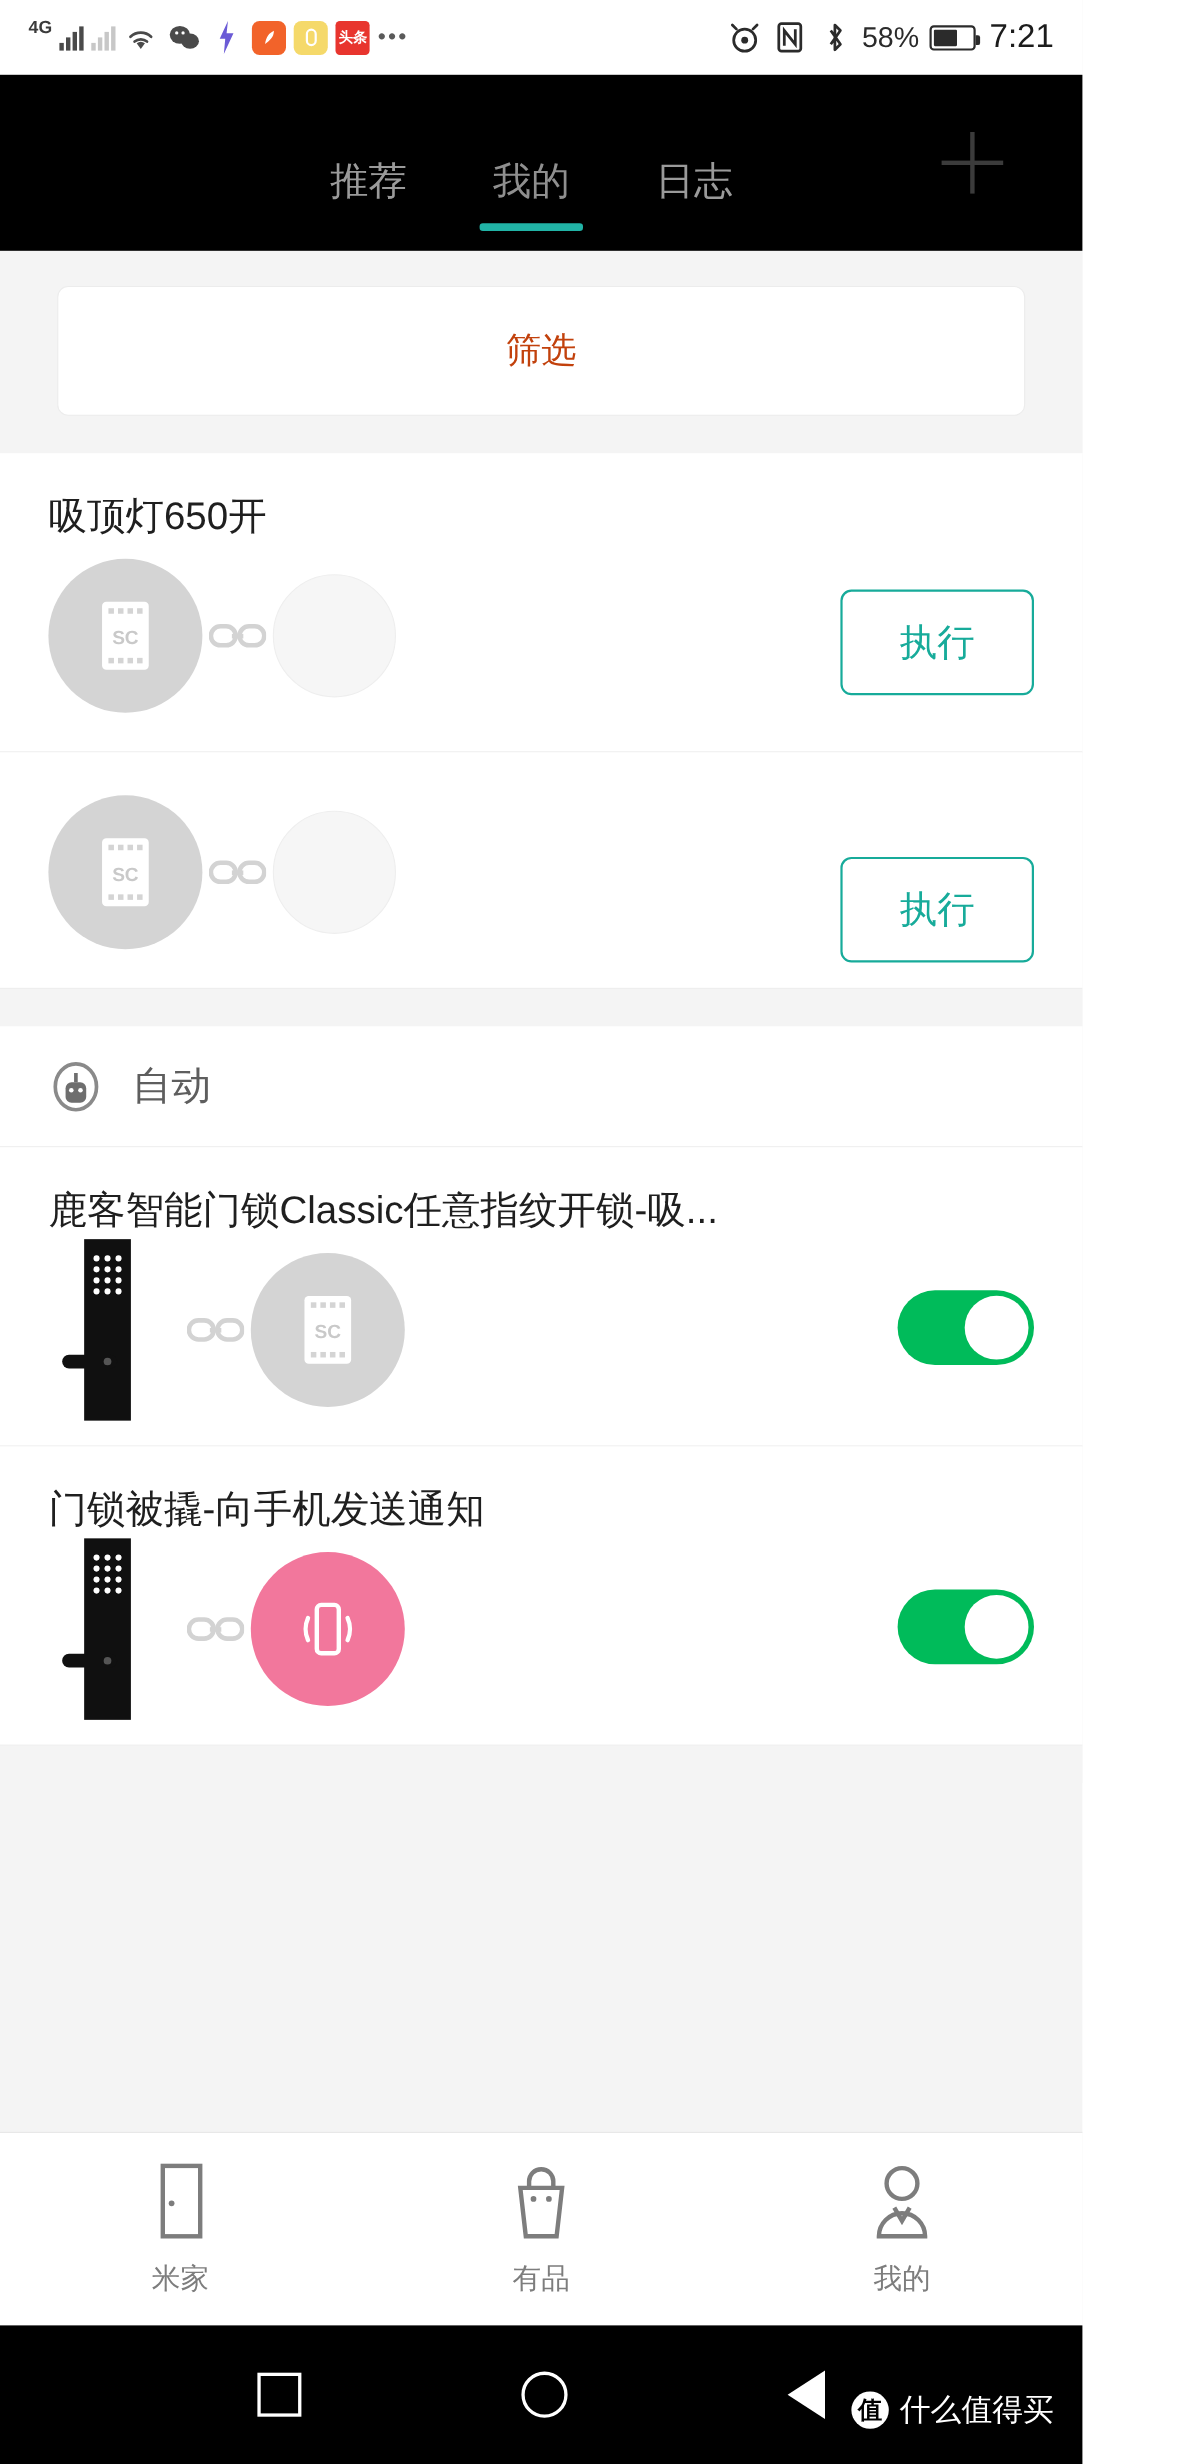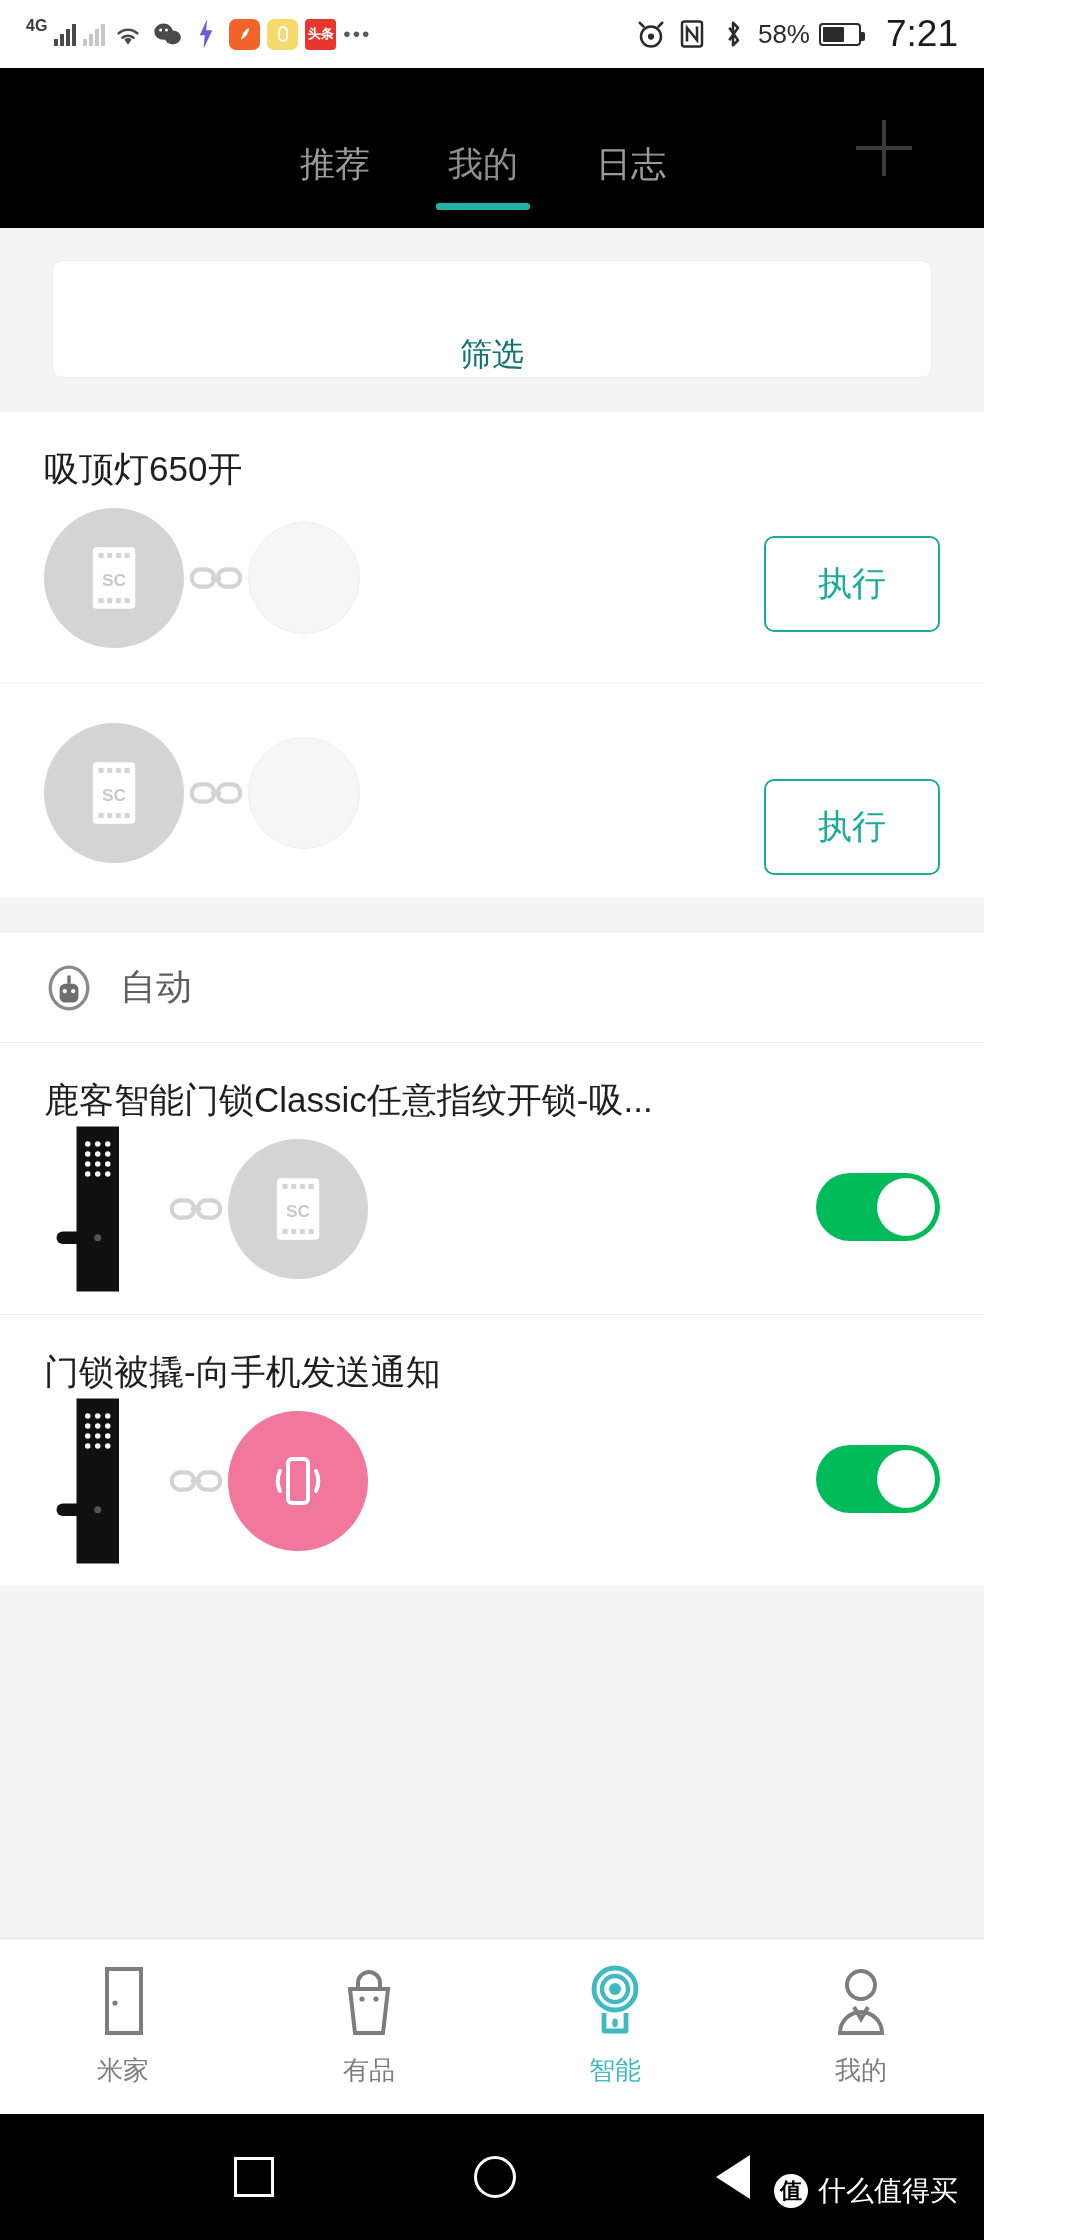--- a/index.html
+++ b/index.html
@@ -23,21 +23,21 @@
   .bars { display: flex; align-items: flex-end; gap: 2px; height: 24px; }
   .bars i { width: 4px; background: #4a4a4a; display: block; }
   .bars i:nth-child(1){height:7px}.bars i:nth-child(2){height:12px}
   .bars i:nth-child(3){height:17px}.bars i:nth-child(4){height:22px}
   .bars.dim i { background: #c7c7c7; }
   .sb-icon { width: 32px; height: 32px; display: flex; align-items: center; justify-content: center; }
   .app-dot { width: 31px; height: 31px; border-radius: 7px; display:flex; align-items:center; justify-content:center;
              font-size: 13px; color:#fff; font-weight:700; }
   .dots { letter-spacing: 2px; color: #5a5a5a; font-size: 21px; line-height: 10px; }
   .sb-txt { font-size: 26px; color: #2b2b2b; }
-  .sb-time { font-size: 37px; color: #1c1c1c; margin-left: 16px; text-align: center; }
+  .sb-time { font-size: 30px; color: #1c1c1c; margin-left: 4px; text-align: center; }
   .batt { width: 42px; height: 23px; border: 2px solid #2b2b2b; border-radius: 4px; position: relative; padding: 2px; }
   .batt::after { content:""; position:absolute; right:-6px; top:7px; width:4px; height:9px; background:#2b2b2b; border-radius:0 2px 2px 0; }
   .batt b { display:block; height:100%; background:#2b2b2b; border-radius:1px; }
 
   
   .topbar { height: 160px; background: #000000; position: relative; display: flex; align-items: center; }
   .tabs { display: flex; align-items: flex-end; height: 100%; padding-bottom: 18px; margin-left: 300px; gap: 78px; }
   .tab { font-size: 35px; color: #9a9a9a; position: relative; padding-bottom: 22px; }
   .tab.active { color: #8f8f8f; }
   .tab.active::after {
@@ -47,22 +47,22 @@
   .plus { position: absolute; right: 72px; top: 50%; transform: translateY(-50%);
           width: 56px; height: 56px; }
   .plus::before, .plus::after { content:""; position:absolute; background:#3b3b3b; }
   .plus::before { left: 0; top: 26px; width: 56px; height: 4px; }
   .plus::after { top: 0; left: 26px; height: 56px; width: 4px; }
 
   
   .filter-wrap { background: #f4f4f4; padding: 32px 52px 34px; }
   .filter-box {
     height: 118px; background: #ffffff; border: 1px solid #ececec; border-radius: 10px;
-    display: flex; align-items: flex-end; justify-content: center;
-    font-size: 32px; color: #0f766e;
+    display: flex; align-items: center; justify-content: center;
+    font-size: 32px; color: #c2410c;
   }
 
   
   .sec-head {
     background: #ffffff; height: 110px; display: flex; align-items: center;
     padding-left: 44px; gap: 26px; border-bottom: 1px solid #ededed;
   }
   .sec-ico { width: 50px; height: 50px; }
   .sec-title { font-size: 36px; color: #5e5e5e; }
 
@@ -397,32 +397,20 @@
       <span>
         <svg width="58" height="72" viewBox="0 0 29 36">
             <path d="M9 12V9a5.5 5.5 0 0111 0v3" fill="none" stroke="#7d7d7d" stroke-width="2"></path>
             <path d="M5 12h19l-2.5 22h-14z" fill="none" stroke="#7d7d7d" stroke-width="2"></path>
             <circle cx="11" cy="17" r="1.3" fill="#7d7d7d"></circle>
             <circle cx="18" cy="17" r="1.3" fill="#7d7d7d"></circle>
           </svg>
       </span>
       <span class="nav-label">有品</span>
     </div>
-    <div class="nav-item active">
-      <span>
-        <svg width="58" height="72" viewBox="0 0 29 36">
-            <circle cx="14.5" cy="12" r="10.5" fill="none" stroke="#3fb9c4" stroke-width="2.4"></circle>
-            <circle cx="14.5" cy="12" r="6.5" fill="none" stroke="#3fb9c4" stroke-width="2.2"></circle>
-            <circle cx="14.5" cy="12" r="3" fill="#3fb9c4"></circle>
-            <path d="M9 24c0 5 0 8 0 9h11c0-1 0-4 0-9" fill="none" stroke="#3fb9c4" stroke-width="2.4" stroke-linejoin="round"></path>
-            <ellipse cx="14.5" cy="29" rx="1.4" ry="2.2" fill="#3fb9c4"></ellipse>
-          </svg>
-      </span>
-      <span class="nav-label">智能</span>
-    </div>
     <div class="nav-item">
       <span>
         <svg width="58" height="72" viewBox="0 0 29 36">
             <circle cx="14.5" cy="10" r="7" fill="none" stroke="#7d7d7d" stroke-width="2"></circle>
             <path d="M4 34a10.5 10.5 0 0121 0z" fill="none" stroke="#7d7d7d" stroke-width="2"></path>
             <path d="M11 21l3.5 6 3.5-6" fill="none" stroke="#7d7d7d" stroke-width="2"></path>
           </svg>
       </span>
       <span class="nav-label">我的</span>
     </div>

